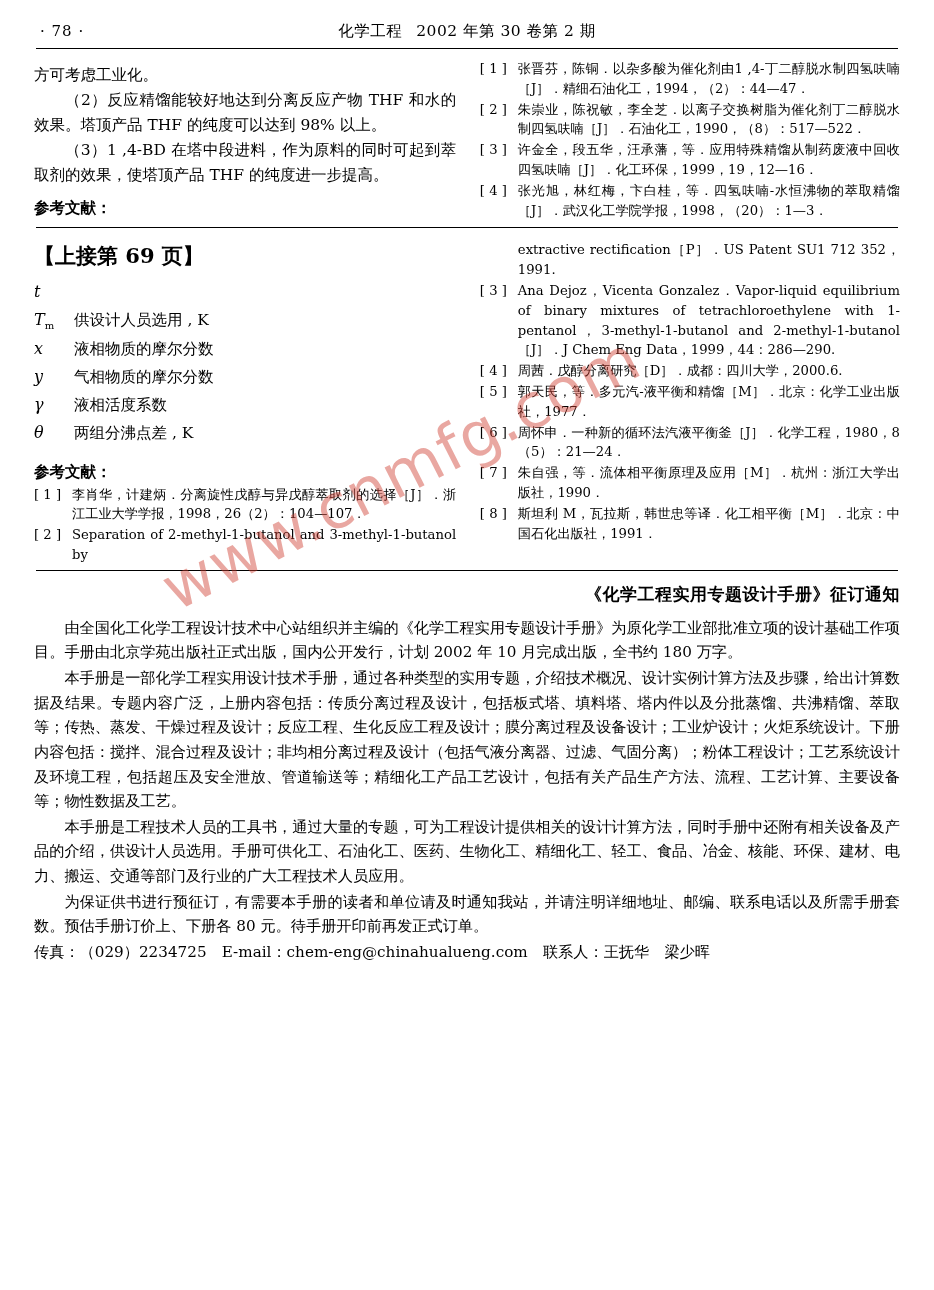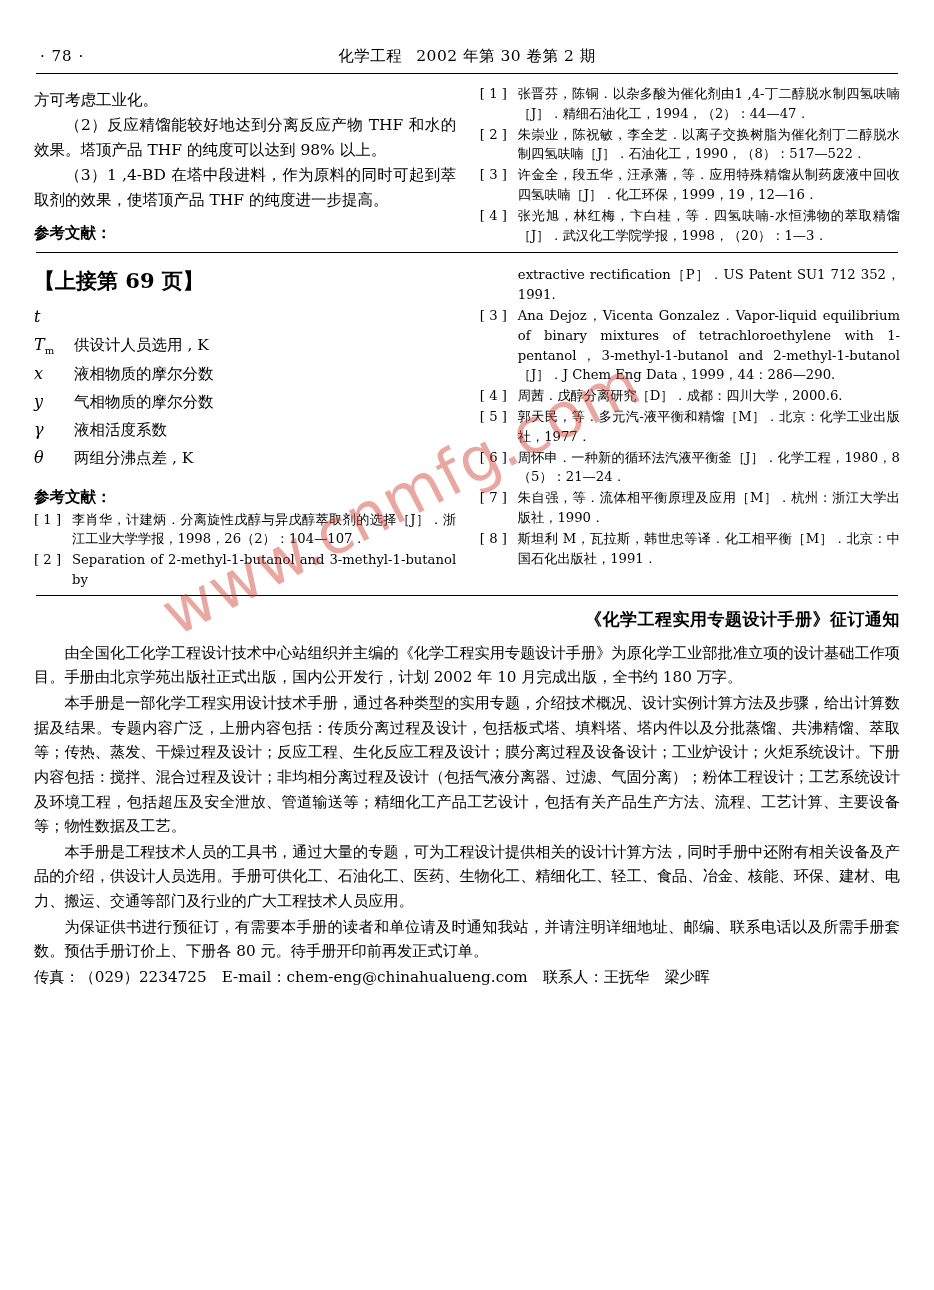--- a/index.html
+++ b/index.html
@@ -22,21 +22,20 @@
     box-sizing: border-box;
     padding: 0 34px;
   }
   
   .header {
     position: relative;
     height: 46px;
     display: flex;
     align-items: flex-end;
     font-size: 15px;
-    margin-top: 25px;
   }
   .header .pageno {
     position: absolute;
     left: 6px;
     bottom: 6px;
     letter-spacing: 1px;
   }
   .header .htitle {
     width: 100%;
     text-align: center;

